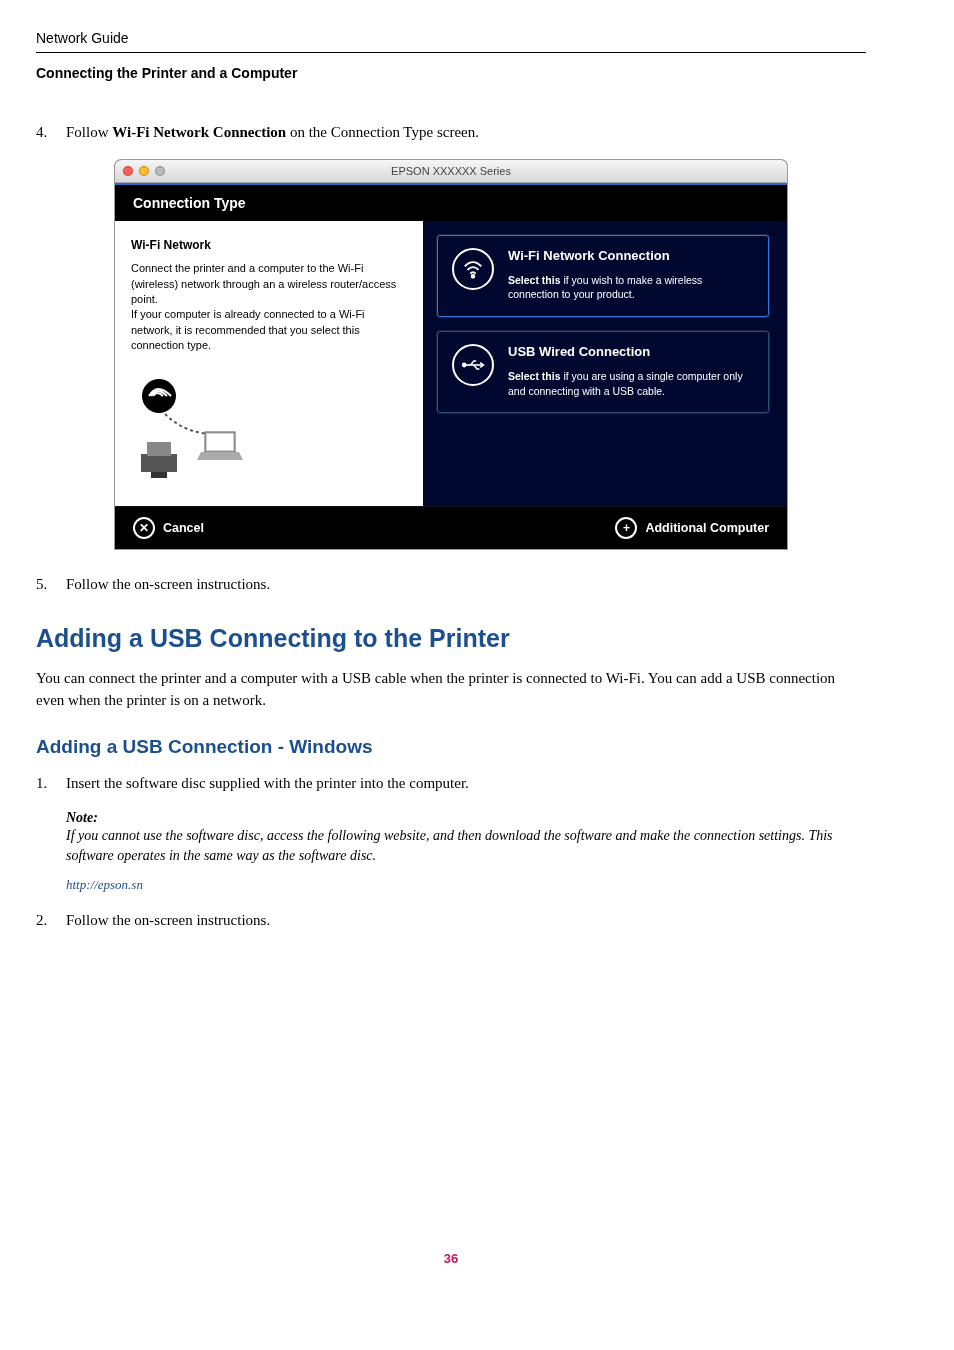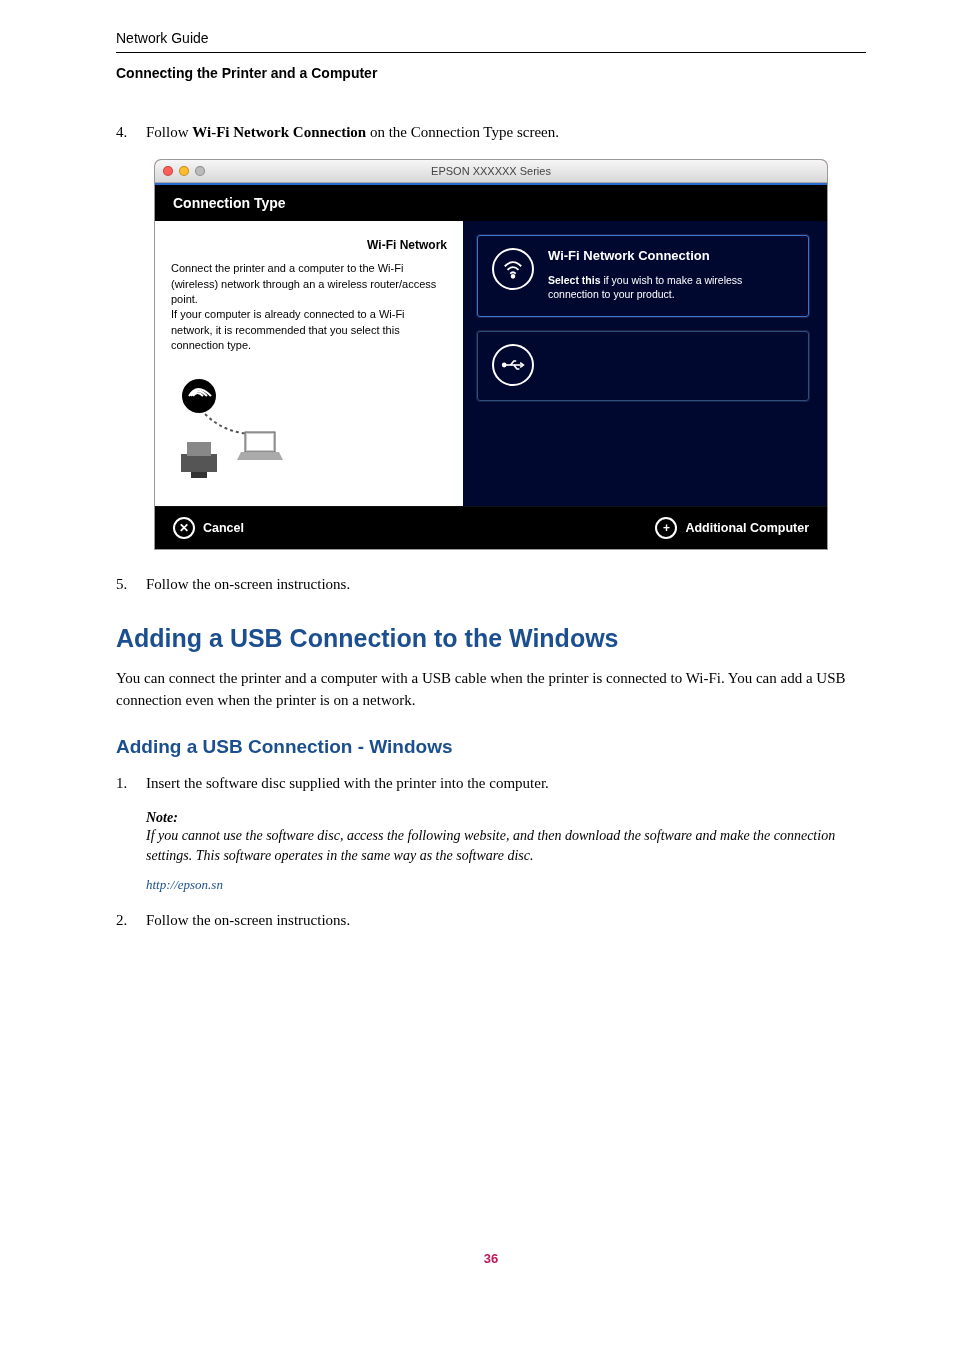--- a/index.html
+++ b/index.html
@@ -4,21 +4,21 @@
 <style>
   body {
     margin: 0;
     padding: 0;
     background: #fff;
     font-family: "Times New Roman", Georgia, serif;
     color: #000;
     width: 954px;
   }
   .page {
-    padding: 30px 88px 40px 116px;
+    padding: 30px 88px 40px 36px;
     box-sizing: border-box;
   }
   .top-header {
     font-family: Arial, Helvetica, sans-serif;
     font-size: 14px;
     font-weight: 400;
     margin-bottom: 6px;
   }
   .hr {
     border: none;
@@ -148,21 +148,20 @@
     padding: 16px 16px 16px 16px;
     box-sizing: border-box;
     color: #000;
     font-size: 11px;
     line-height: 1.4;
   }
   .left-panel .panel-title {
     font-size: 12px;
     font-weight: 700;
     margin-bottom: 8px;
-    text-align: right;
   }
   .left-icons {
     margin-top: 22px;
   }
   .right-panel {
     flex: 1;
     padding: 14px 18px 14px 14px;
     background: #000830;
     display: flex;
     flex-direction: column;
@@ -296,20 +295,26 @@
         <div class="option-card unselected">
           <div class="card-icon">
             <svg width="24" height="18" viewBox="0 0 30 18" fill="none" stroke="#fff" stroke-width="2">
               <circle cx="4" cy="9" r="2" fill="#fff"></circle>
               <line x1="6" y1="9" x2="26" y2="9"></line>
               <path d="M12 9 l4 -5 h3"></path>
               <path d="M16 9 l4 5 h3"></path>
               <path d="M24 6 l4 3 l-4 3"></path>
             </svg>
           </div>
+          <div class="card-text">
+            <div class="card-title">USB Wired Connection</div>
+            <div class="card-sub">
+              <strong>Select this</strong><span> if you are using a single computer only and connecting with a USB cable.</span>
+            </div>
+          </div>
         </div>
       </div>
     </div>
 
     <div class="screenshot-footer">
       <div class="footer-btn">
         <span class="circle-icon">✕</span>
         <span>Cancel</span>
       </div>
       <div class="footer-spacer"></div>
@@ -318,21 +323,21 @@
         <span>Additional Computer</span>
       </div>
     </div>
   </div>
 
   <div class="step">
     <div class="step-num">5.</div>
     <div class="step-text">Follow the on-screen instructions.</div>
   </div>
 
-  <h2 class="h2">Adding a USB Connection to the Windows</h2>
+  <h2 class="h2">Adding a USB Connecting to the Printer</h2>
   <p class="body-text">You can connect the printer and a computer with a USB cable when the printer is connected to Wi-Fi. You can add a USB connection even when the printer is on a network.</p>
 
   <h3 class="h3">Adding a USB Connection - Windows</h3>
 
   <div class="step">
     <div class="step-num">1.</div>
     <div class="step-text">Insert the software disc supplied with the printer into the computer.</div>
   </div>
   <div class="indent">
     <div class="note-label">Note:</div>

